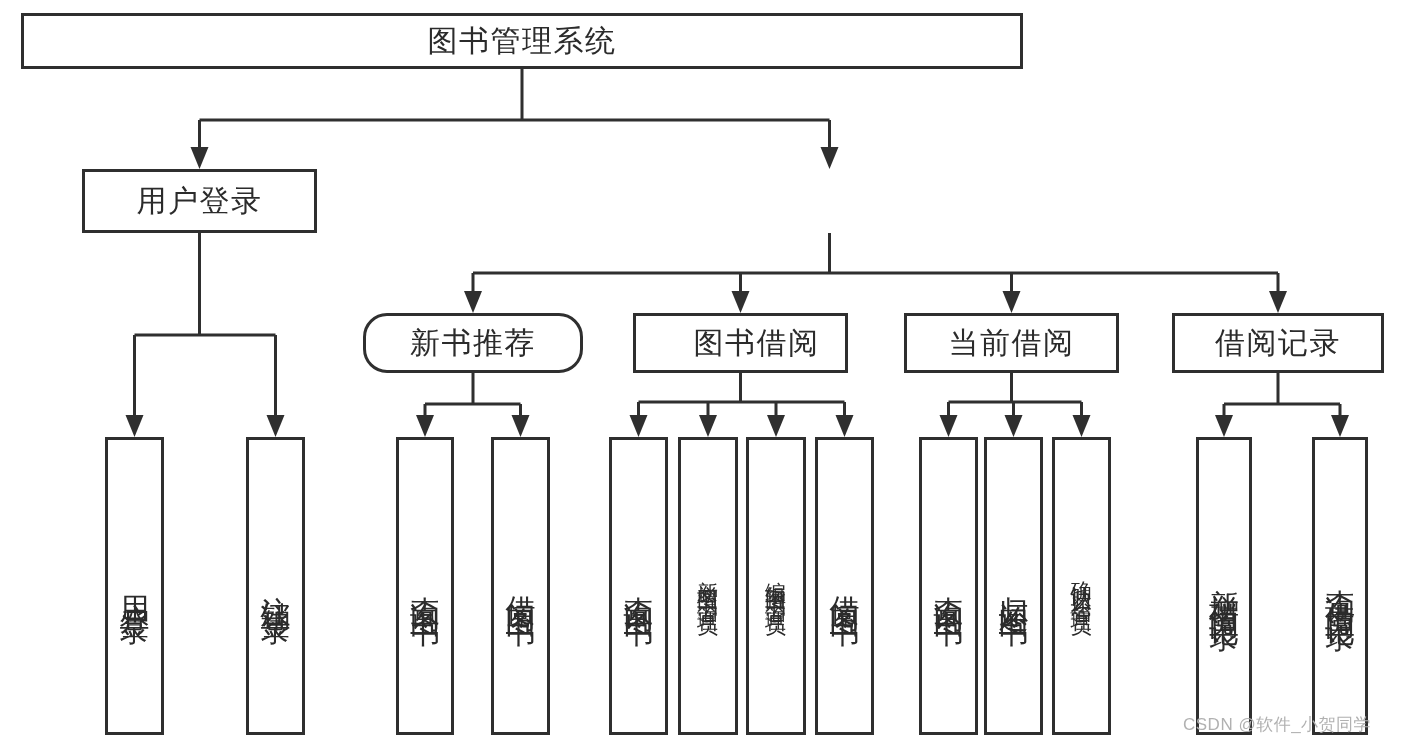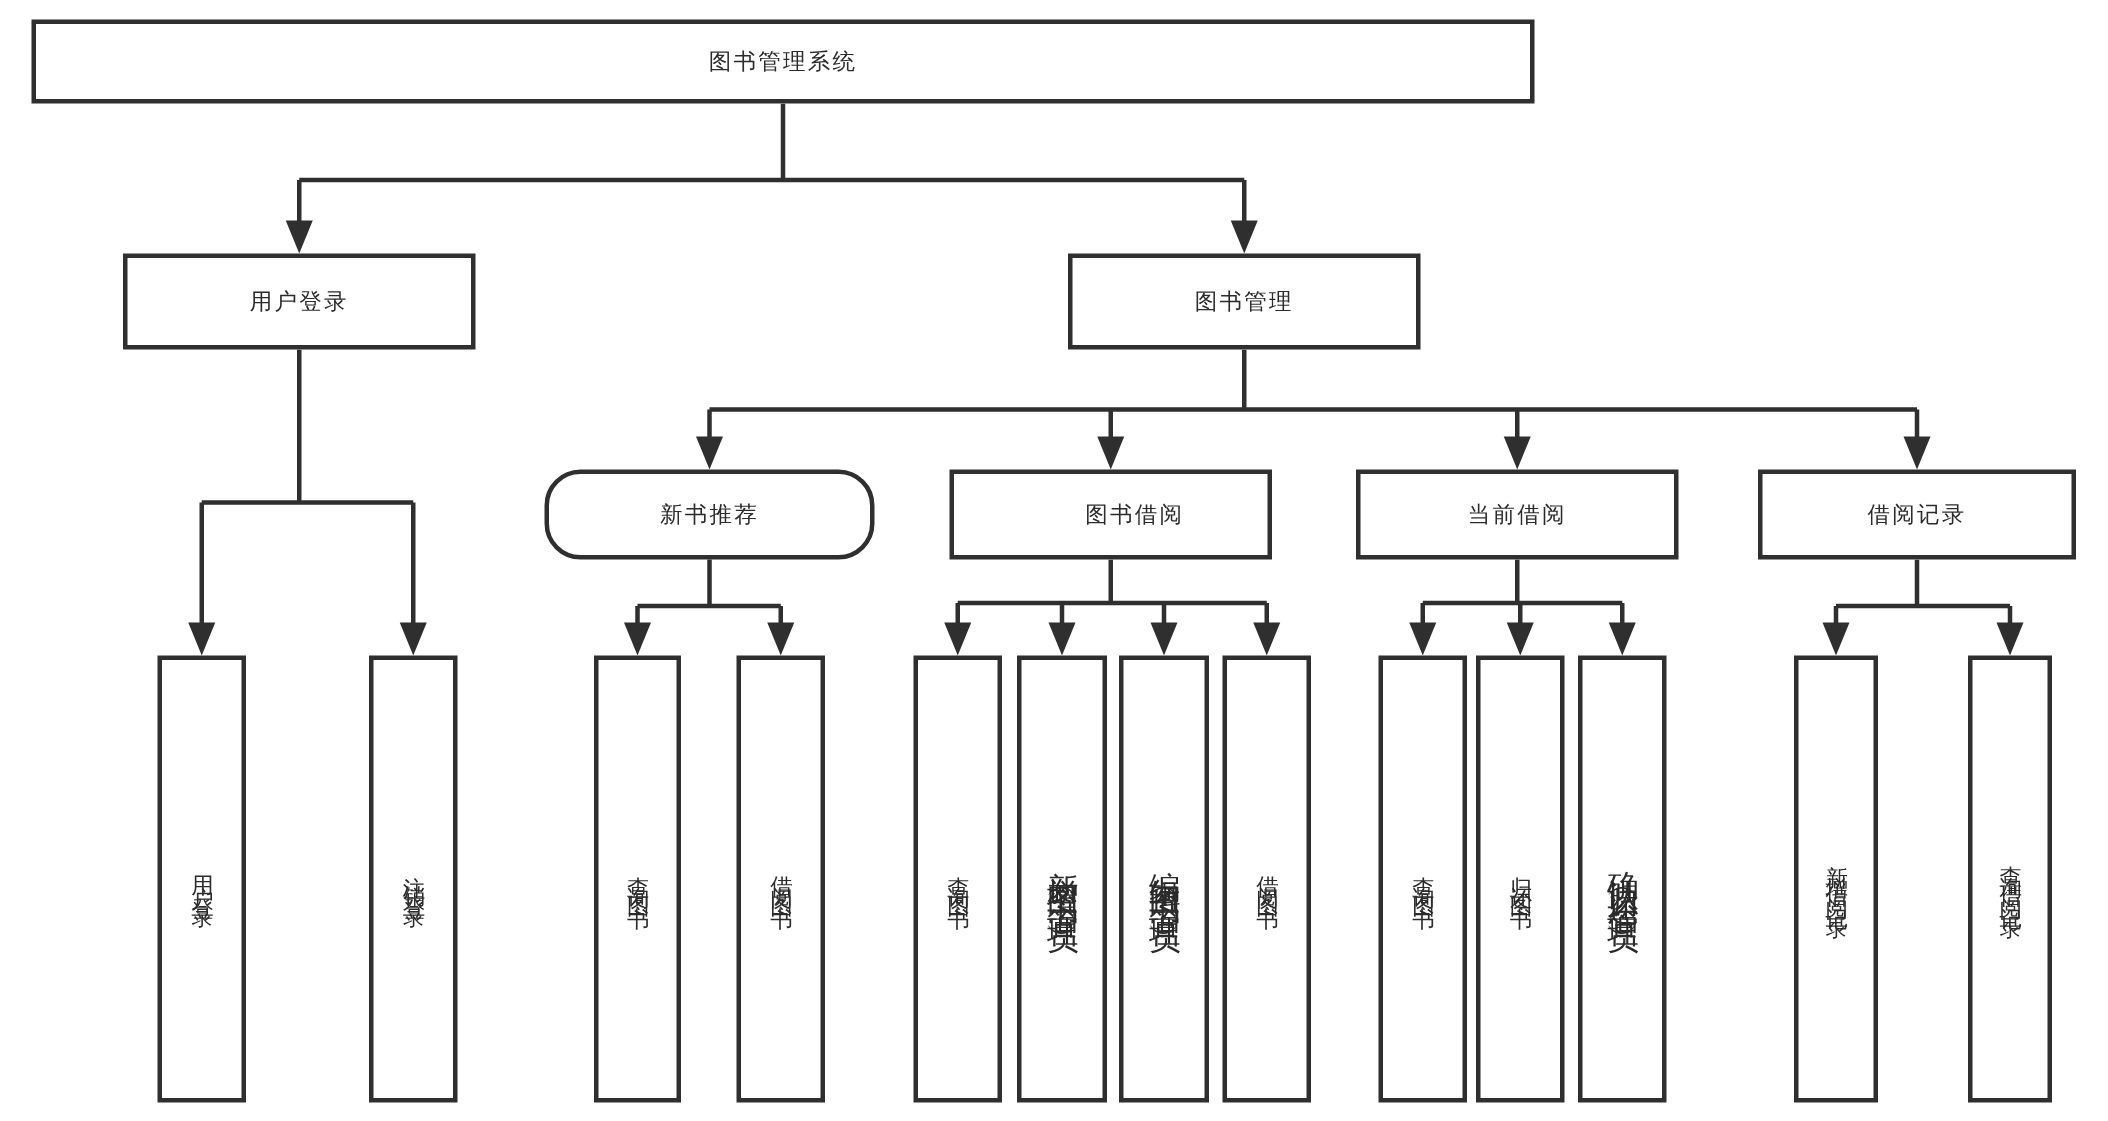--- a/index.html
+++ b/index.html
@@ -24,21 +24,21 @@
   }
   .node {
     position: absolute;
     box-sizing: border-box;
     border: 3px solid #2f2f2f;
     background: #ffffff;
     display: flex;
     align-items: center;
     justify-content: center;
     color: #2b2b2b;
-    font-size: 15px;
+    font-size: 30px;
     letter-spacing: 1.5px;
     white-space: nowrap;
     z-index: 2;
   }
   .node.vertical {
     writing-mode: vertical-rl;
     letter-spacing: 7px;
     white-space: normal;
     line-height: 1;
     padding: 6px 0;
@@ -116,23 +116,20 @@
     </g>
   </svg>
 
   <div class="node" style="left:21px; top:13px; width:1002px; height:56px;">
     <span>图书管理系统</span>
   </div>
 
   <div class="node" style="left:82px; top:169px; width:235px; height:64px;">
     <span>用户登录</span>
   </div>
-  <div class="node" style="left:712px; top:169px; width:235px; height:64px;">
-    <span>图书管理</span>
-  </div>
 
   <div class="node" style="left:363px; top:313px; width:220px; height:60px;border-radius:24px;">
     <span>新书推荐</span>
   </div>
   <div class="node" style="left:633px; top:313px; width:215px; height:60px;padding-left:32px;">
     <span>图书借阅</span>
   </div>
   <div class="node" style="left:904px; top:313px; width:215px; height:60px;">
     <span>当前借阅</span>
   </div>
@@ -177,14 +174,15 @@
     <span>确认归还（管理员）</span>
   </div>
 
   <div class="node vertical" style="left:1196px; top:437px; width:56px; height:298px;">
     <span>新增借阅记录</span>
   </div>
   <div class="node vertical" style="left:1312px; top:437px; width:56px; height:298px;">
     <span>查询借阅记录</span>
   </div>
 
+  <div class="watermark">CSDN @软件_小贺同学</div>
 
 </div>
 
 </body></html>

